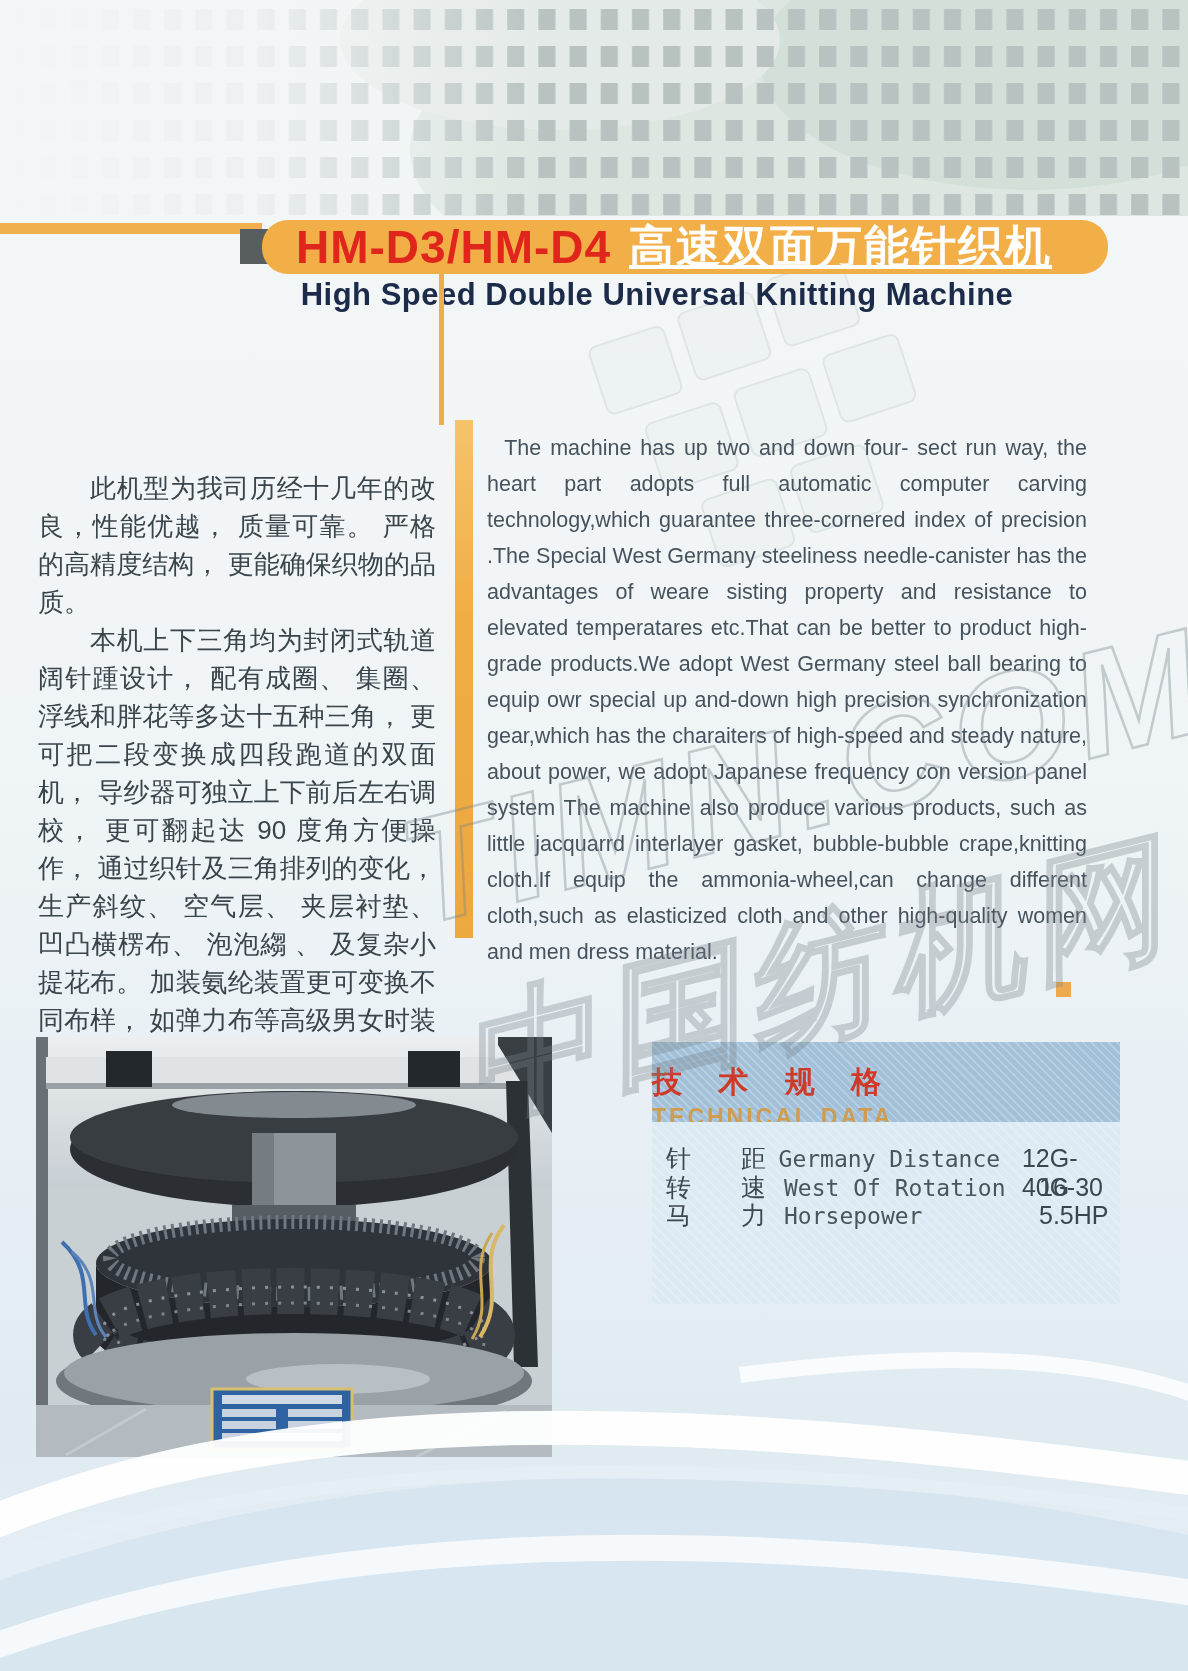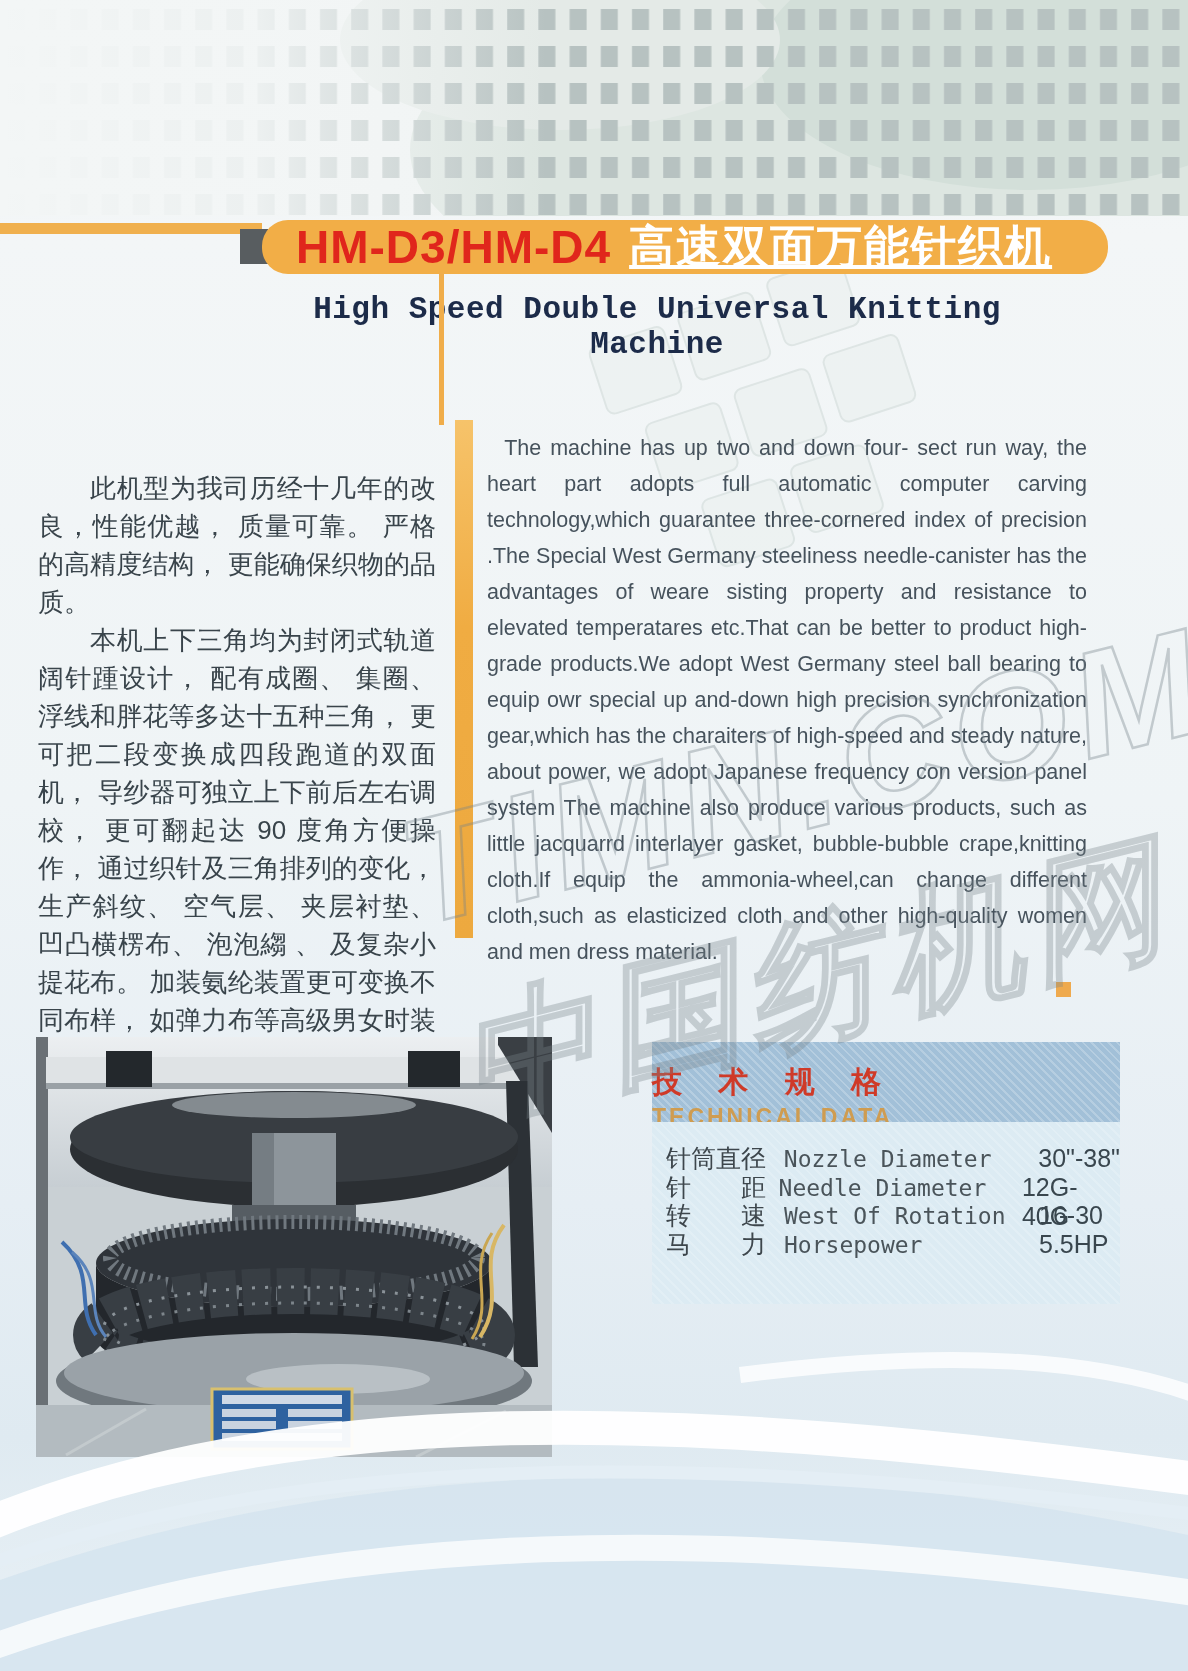--- a/index.html
+++ b/index.html
@@ -15,22 +15,22 @@
   
   .thin-strip{left:0;top:223px;width:262px;height:11px;background:#f0b04e;}
   .notch{left:240px;top:229px;width:28px;height:35px;background:#585d60;}
   .title-bar{
     left:262px;top:220px;width:846px;height:54px;background:#f2ae47;
     display:flex;align-items:center;padding-left:34px;box-sizing:border-box;white-space:nowrap;border-radius:26px;
   }
   .title-model{font-size:46px;font-weight:bold;color:#e0261c;letter-spacing:1px;margin-right:18px;}
   .title-zh{font-size:45px;font-weight:bold;color:#ffffff;letter-spacing:2px;text-decoration:underline;}
   .subtitle{
-    left:262px;top:292px;width:790px;text-align:center;
-    font-size:31px;font-weight:bold;color:#1c2b49;letter-spacing:0.5px;font-family:Liberation Mono, monospace;
+    left:262px;top:277px;width:790px;text-align:center;
+    font-size:31px;font-weight:bold;color:#1c2b49;letter-spacing:0.5px;
   }
   
   .vline-thin{left:439px;top:273px;width:5px;height:152px;background:#f0ad4a;}
   .vbar-thick{left:455px;top:420px;width:18px;height:518px;
     background:linear-gradient(180deg,#f6c36a 0%,#f0ac42 40%,#eda93f 100%);}
   
   .col-zh{left:38px;top:462px;width:398px;color:#39444b;margin-top:7px;}
   .col-zh p{margin:0;font-size:26px;line-height:38px;text-align:justify;text-indent:2em;}
   .col-en{left:487px;top:430px;width:600px;color:#46525c;}
   .col-en p{margin:0;font-size:21.5px;line-height:36px;text-align:justify;}
@@ -179,27 +179,22 @@
       <rect x="186" y="396" width="120" height="8" fill="#c9d3df"></rect>
     </g>
   </svg>
 
   <div class="abs tech-head">
     <div class="tech-title-zh">技 术 规 格</div>
     <div class="tech-title-en">TECHNICAL DATA</div>
   </div>
   <div class="abs tech-body">
     <div class="tech-row">
-      <span class="tech-zh">针筒直径</span>
-      <span class="tech-en">Nozzle Diameter</span>
-      <span class="tech-val">30"-38"</span>
-    </div>
-    <div class="tech-row">
       <span class="tech-zh">针　　距</span>
-      <span class="tech-en">Needle Diameter</span>
+      <span class="tech-en">Germany Distance</span>
       <span class="tech-val">12G-40G</span>
     </div>
     <div class="tech-row">
       <span class="tech-zh">转　　速</span>
       <span class="tech-en">West Of Rotation</span>
       <span class="tech-val">16-30</span>
     </div>
     <div class="tech-row">
       <span class="tech-zh">马　　力</span>
       <span class="tech-en">Horsepower</span>

